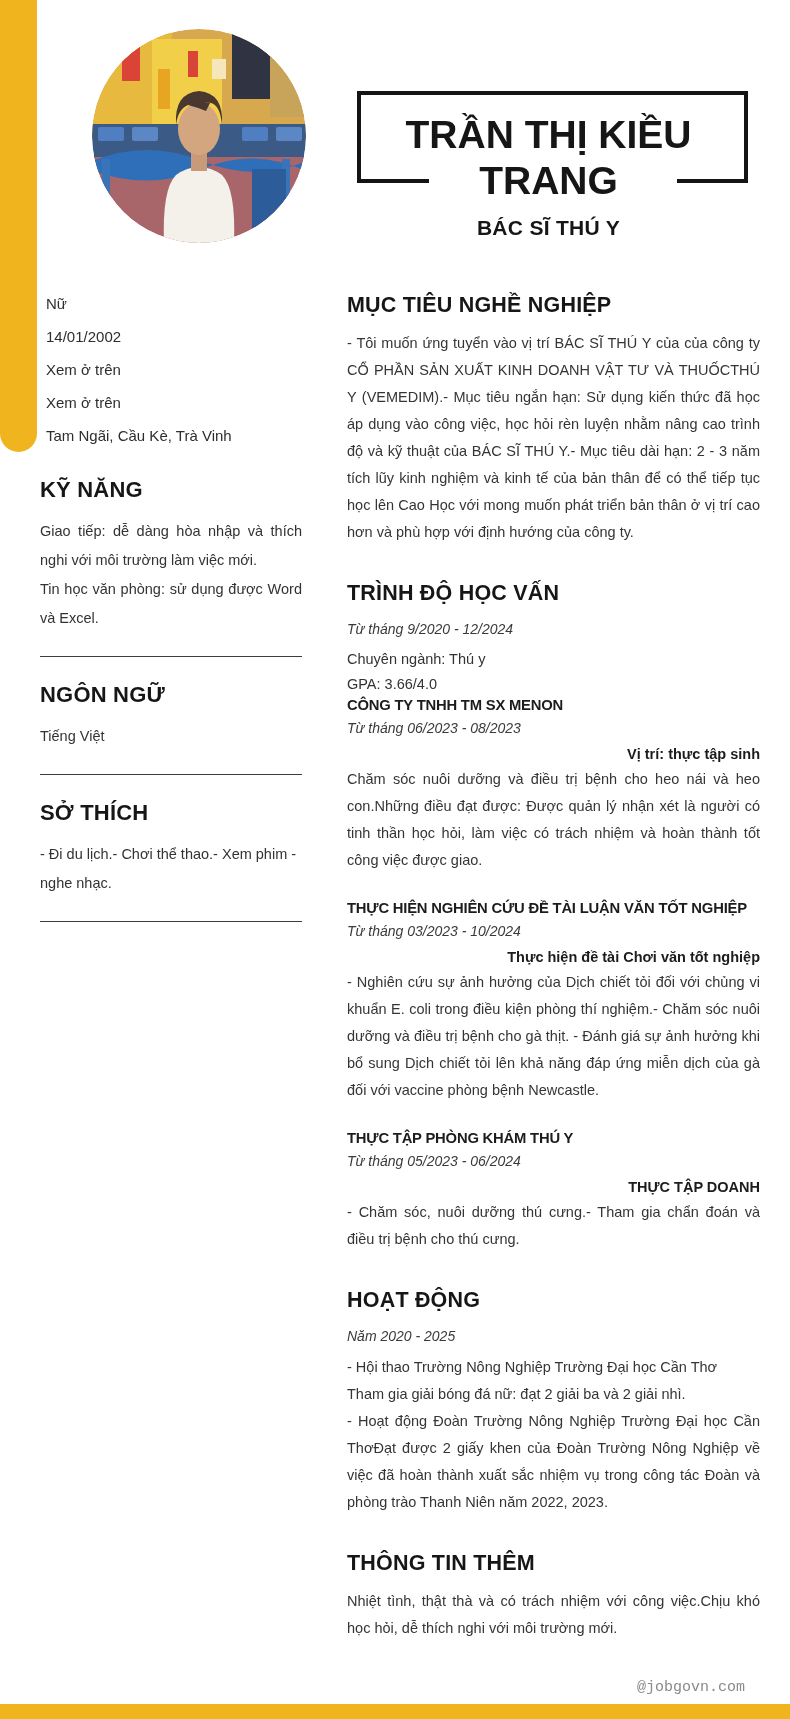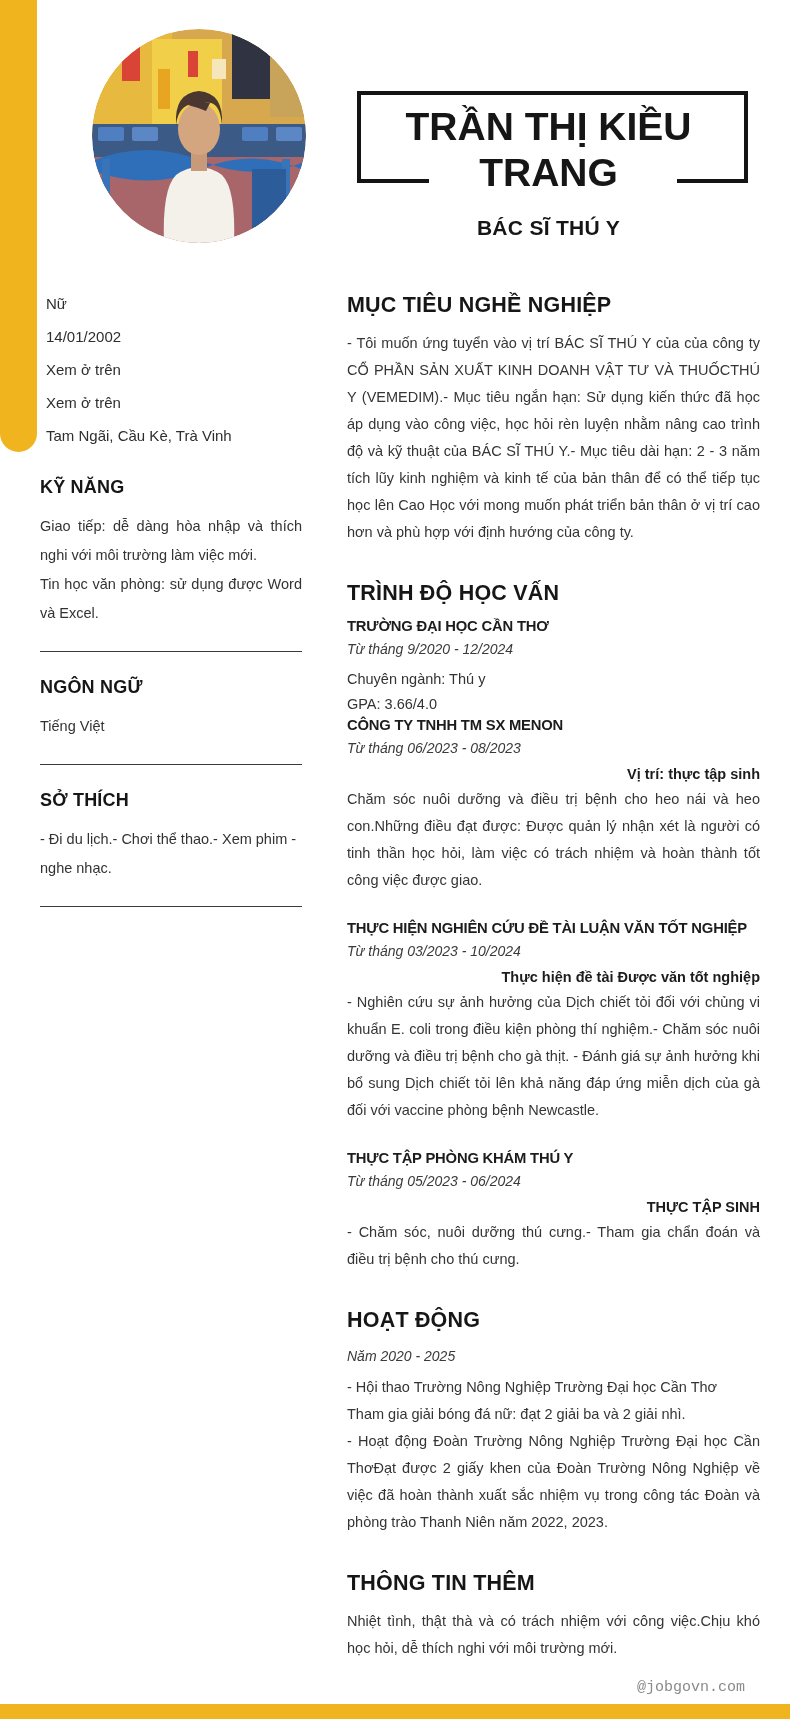--- a/index.html
+++ b/index.html
@@ -32,21 +32,21 @@
   .photo svg { display:block; width:100%; height:100%; }
   .name-outline {
     position:absolute; left:357px; top:91px; width:383px; height:84px;
     border:4px solid #141414;
   }
   .name-outline::after {
     content:""; position:absolute; left:50%; transform:translateX(-50%);
     bottom:-4px; width:248px; height:4px; background:#fff;
   }
   .name-text {
-    position:absolute; left:340px; top:104px; width:417px;
+    position:absolute; left:340px; top:112px; width:417px;
     text-align:center; font-weight:bold; color:#161616;
     font-size:39px; line-height:46px; letter-spacing:0px;
   }
   .job-title {
     position:absolute; left:340px; top:216px; width:417px;
     text-align:center; font-weight:bold; color:#161616;
     font-size:21px; letter-spacing:.3px;
   }
   
   .content { display:flex; align-items:flex-start; }
@@ -54,21 +54,21 @@
   .col-right { margin-left:42px; width:413px; flex:0 0 413px; }
   
   .contact-list { margin-top:29px; }
   .contact-row { display:flex; align-items:center; height:33px;text-align:center; }
   .contact-icon { width:37px; flex:0 0 37px; display:flex; justify-content:center; align-items:center; }
   .contact-icon svg { width:19px; height:19px; fill:#121212; }
   .contact-value { margin-left:9px; font-size:15px; color:#2e2e2e; }
   
   .side-section { margin:0 3px 0 40px; }
   .side-heading {
-    font-size:18px; font-weight:bold; color:#161616;
+    font-size:22px; font-weight:bold; color:#161616;
     margin:25px 0 14px 0; letter-spacing:.2px;
   }
   .side-body { font-size:14.5px; line-height:29px; color:#333; margin:0; }
   .just { text-align:justify; }
   .divider { border:none; border-top:1.6px solid #3c3c3c; margin:23px 3px 0 40px; }
   
   .main-heading {
     font-size:21.5px; font-weight:bold; color:#161616;
     margin:35px 0 12px 0; letter-spacing:.2px;
   }
@@ -206,46 +206,45 @@
 
     <div class="col-right">
 
       <div>
         <div class="main-heading">MỤC TIÊU NGHỀ NGHIỆP</div>
         <p class="main-body just">- Tôi muốn ứng tuyển vào vị trí  BÁC SĨ THÚ Y của của công ty CỔ PHẦN SẢN XUẤT KINH DOANH VẬT TƯ VÀ THUỐCTHÚ Y (VEMEDIM).- Mục tiêu ngắn hạn: Sử dụng kiến thức đã học áp dụng vào công việc, học hỏi rèn luyện nhằm nâng cao trình độ và kỹ thuật của BÁC SĨ THÚ Y.- Mục tiêu dài hạn: 2 - 3 năm tích lũy kinh nghiệm và kinh tế của bản thân để có thể tiếp tục học lên Cao Học với mong muốn phát triển bản thân ở vị trí cao hơn và phù hợp với định hướng của công ty.</p>
       </div>
 
       <div>
         <div class="main-heading">TRÌNH ĐỘ HỌC VẤN</div>
-        <div class="sub-heading">TRƯỜNG ĐẠI HỌC CẦN THƠ</div>
         <p class="period">Từ tháng 9/2020 - 12/2024</p>
         <p class="edu-line">Chuyên ngành: Thú y</p>
         <p class="edu-line">GPA: 3.66/4.0</p>
       </div>
 
       <div>
 
         <div class="job-block">
           <div class="sub-heading">CÔNG TY TNHH TM SX MENON</div>
           <p class="period">Từ tháng 06/2023 - 08/2023</p>
           <div class="role">Vị trí: thực tập sinh</div>
           <p class="main-body just">Chăm sóc nuôi dưỡng và điều trị bệnh cho heo nái và heo con.Những điều đạt được: Được quản lý nhận xét là người có tinh thần học hỏi, làm việc có trách nhiệm và hoàn thành tốt công việc được giao.</p>
         </div>
 
         <div class="job-block">
           <div class="sub-heading">THỰC HIỆN NGHIÊN CỨU ĐỀ TÀI LUẬN VĂN TỐT NGHIỆP</div>
           <p class="period">Từ tháng 03/2023 - 10/2024</p>
-          <div class="role">Thực hiện đề tài Được văn tốt nghiệp</div>
+          <div class="role">Thực hiện đề tài Chơi văn tốt nghiệp</div>
           <p class="main-body just">- Nghiên cứu sự ảnh hưởng của Dịch chiết tỏi đối với chủng vi khuẩn E. coli trong điều kiện phòng thí nghiệm.- Chăm sóc nuôi dưỡng và điều trị bệnh cho gà thịt. - Đánh giá sự ảnh hưởng khi bổ sung Dịch chiết tỏi lên khả năng đáp ứng miễn dịch của gà đối với vaccine phòng bệnh Newcastle.</p>
         </div>
 
         <div class="job-block">
           <div class="sub-heading">THỰC TẬP PHÒNG KHÁM THÚ Y</div>
           <p class="period">Từ tháng 05/2023 - 06/2024</p>
-          <div class="role">THỰC TẬP SINH</div>
+          <div class="role">THỰC TẬP DOANH</div>
           <p class="main-body just">- Chăm sóc, nuôi dưỡng thú cưng.- Tham gia chẩn đoán và điều trị bệnh cho thú cưng.</p>
         </div>
       </div>
 
       <div>
         <div class="main-heading">HOẠT ĐỘNG</div>
         <p class="period">Năm 2020 - 2025</p>
         <p class="act-line">- Hội thao Trường Nông Nghiệp Trường Đại học Cần Thơ</p>
         <p class="act-line">Tham gia giải bóng đá nữ: đạt 2 giải ba và 2 giải nhì.</p>
         <p class="act-line just">- Hoạt động Đoàn Trường Nông Nghiệp Trường Đại học Cần ThơĐạt được 2 giấy khen của Đoàn Trường Nông Nghiệp về việc đã hoàn thành xuất sắc nhiệm vụ trong công tác Đoàn và phòng trào Thanh Niên năm 2022, 2023.</p>

